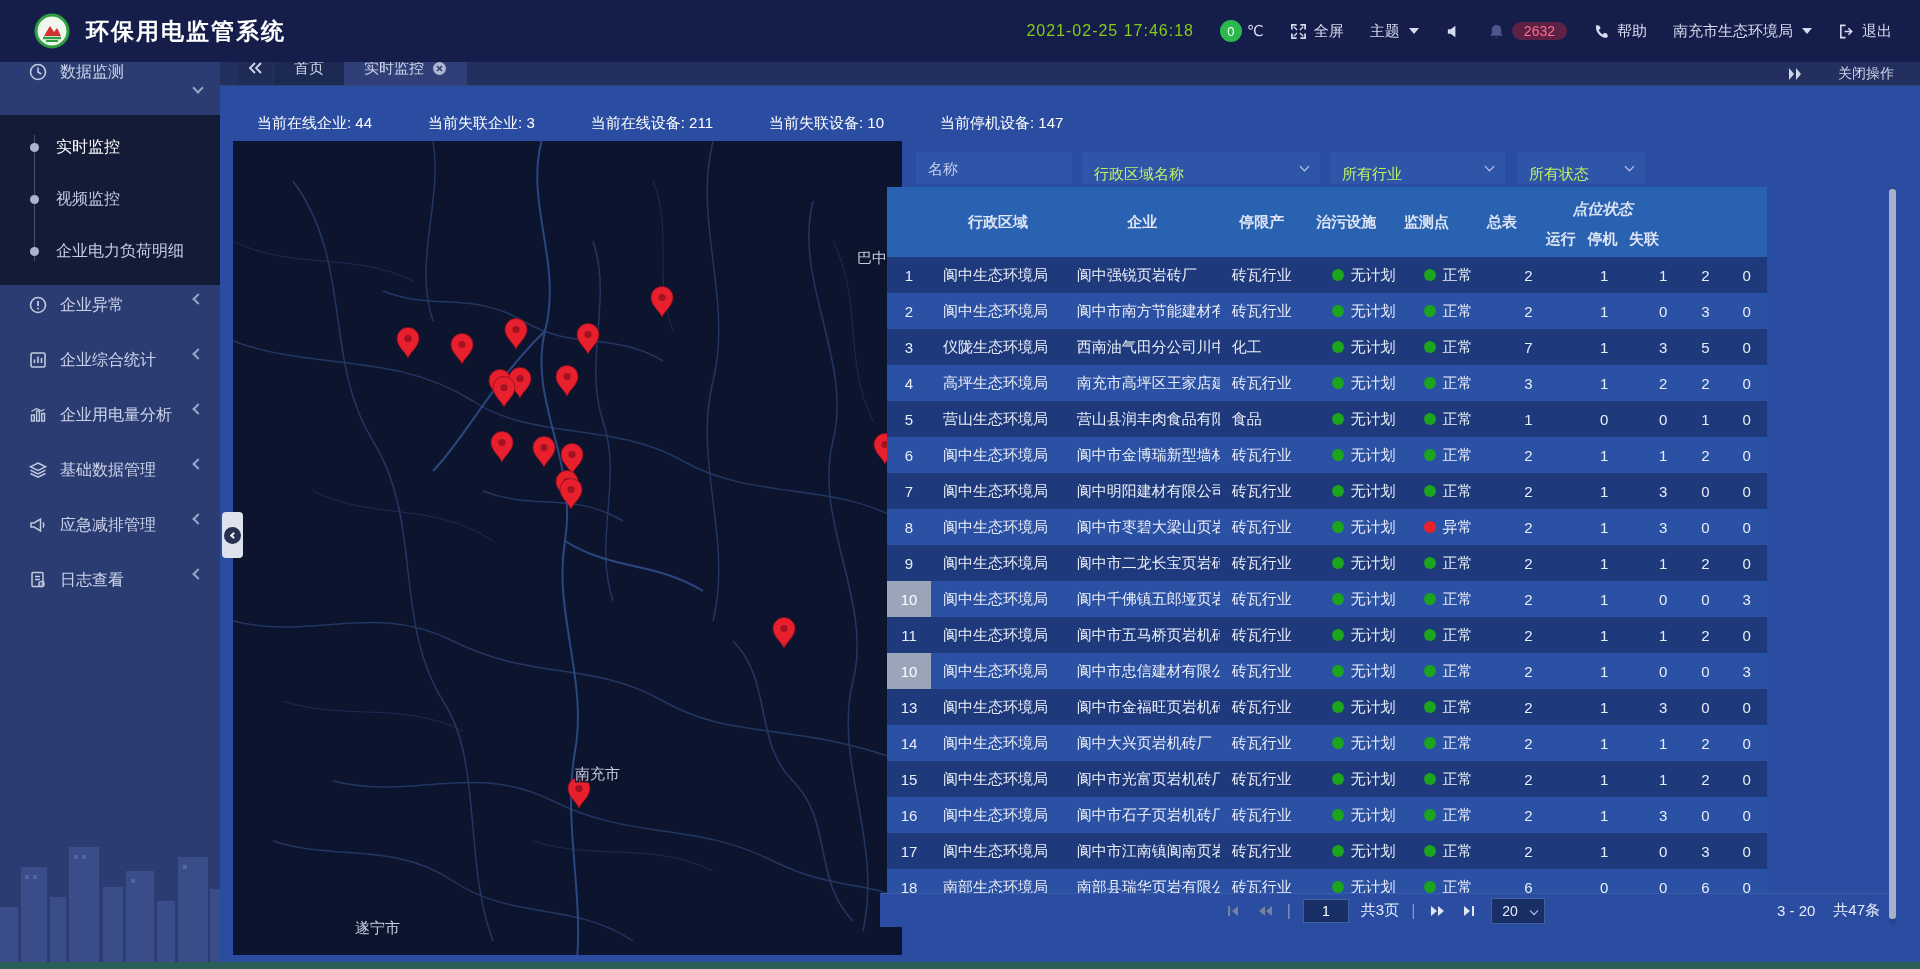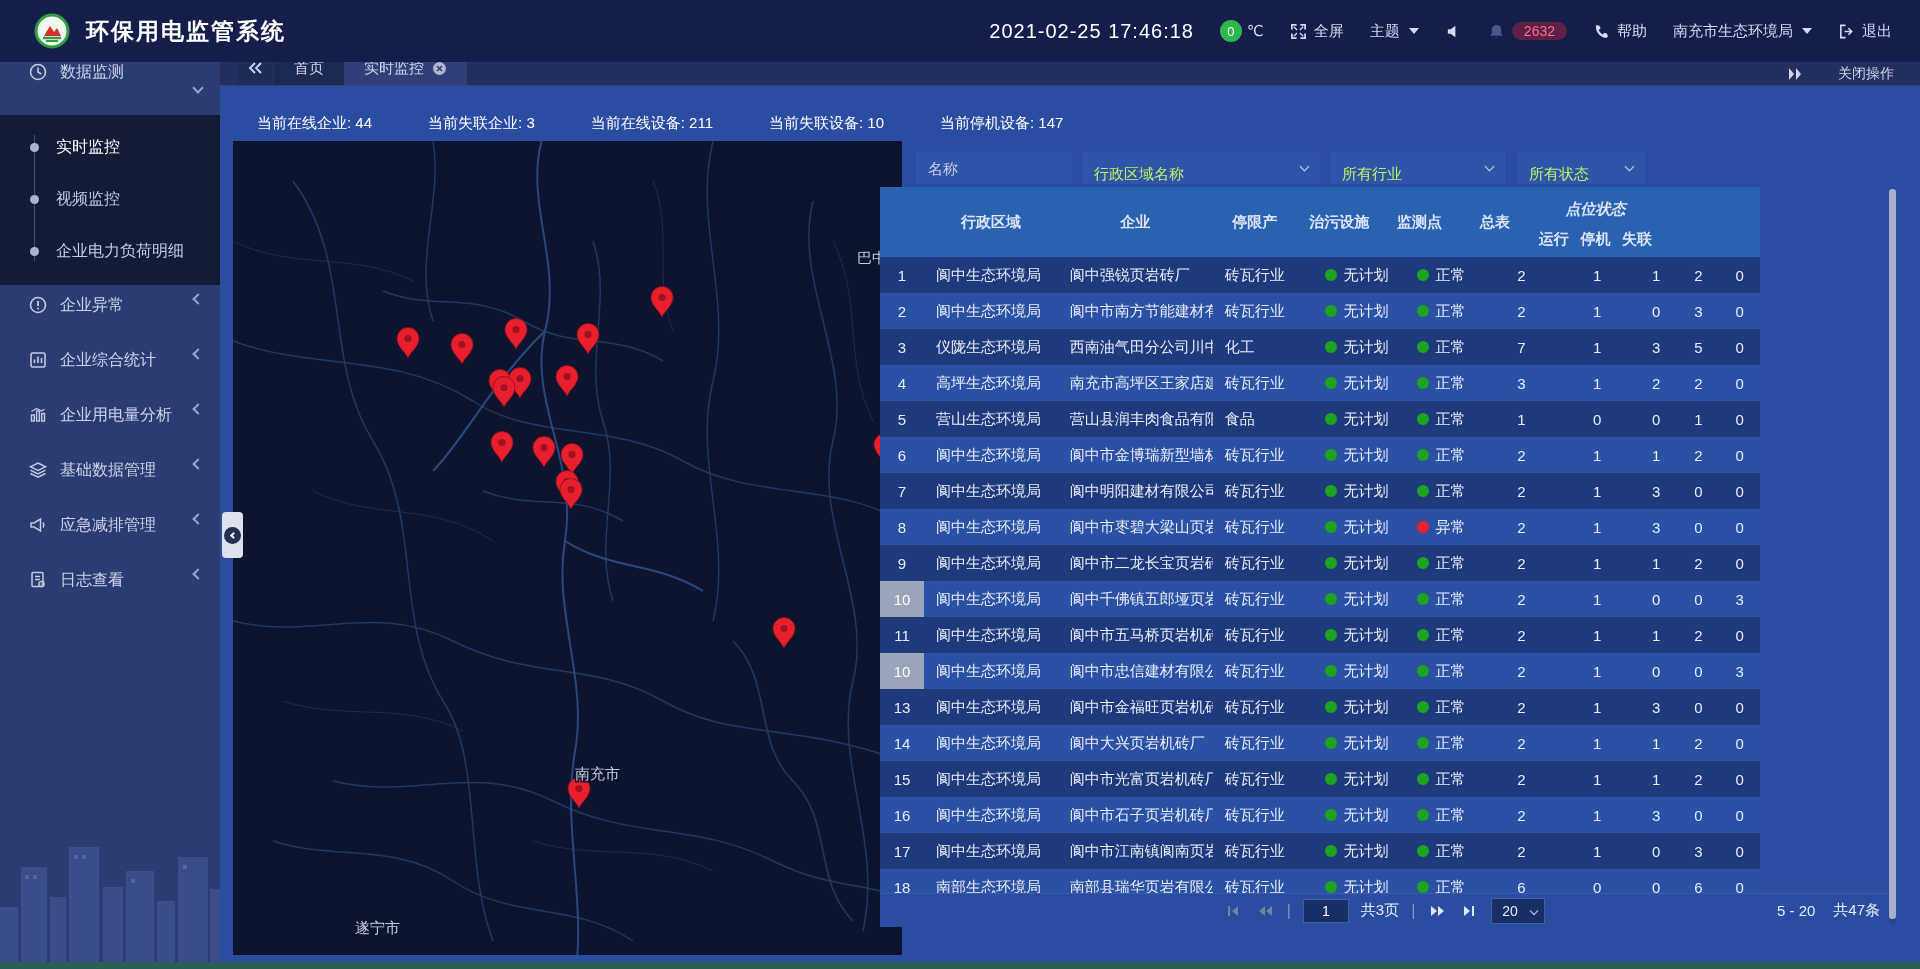--- a/index.html
+++ b/index.html
@@ -4,21 +4,21 @@
 <style>
   * { margin:0; padding:0; box-sizing:border-box; }
   html,body { width:1920px; height:969px; overflow:hidden; font-family:"Liberation Sans","DejaVu Sans",sans-serif; }
   .app { position:relative; width:1920px; height:969px; background:#2b4da1; }
 
   
   .topbar { position:absolute; top:0; left:0; right:0; height:62px; background:#151e4b; display:flex; align-items:center; z-index:30; }
   .logo { width:36px; height:36px; margin-left:34px; flex:none; }
   .app-title { color:#ffffff; font-size:23px; font-weight:bold; letter-spacing:2px; margin-left:16px; }
   .top-right { margin-left:auto; display:flex; align-items:center; gap:26px; margin-right:28px; color:#d6dcef; font-size:15px; }
-  .datetime { font-size:20px; color:#ffffff; letter-spacing:1px; }
+  .datetime { font-size:16px; color:#84cc16; letter-spacing:1px; }
   .temp { display:flex; align-items:center; gap:5px; }
   .temp-circle { width:22px; height:22px; border-radius:50%; background:#2db84d; color:#fff; font-size:13px; display:flex; align-items:center; justify-content:center; }
   .top-item { display:flex; align-items:center; gap:7px; cursor:default; white-space:nowrap; }
   .caret-down { width:0; height:0; border-left:5px solid transparent; border-right:5px solid transparent; border-top:6px solid #d6dcef; display:inline-block; margin-left:2px; }
   .badge-pill { background:#5c2144; color:#ff6e8e; border-radius:11px; padding:1px 12px; font-size:14px; }
   .icon16 { width:17px; height:17px; display:block; }
 
   
   .sidebar { position:absolute; top:62px; left:0; width:220px; bottom:0; background:#2b3c72; z-index:20; overflow:hidden; }
   .side-item { position:relative; height:55px; display:flex; align-items:flex-start; color:#ccd3e9; font-size:16px; cursor:pointer; }
@@ -59,21 +59,21 @@
   
   .rightpanel { position:absolute; left:660px; top:0; width:1015px; height:100%; }
   .filters { position:absolute; top:52px; left:36px; display:flex; align-items:center; }
   .f-input { width:156px; height:32px; background:#2e55a8; border:none; outline:none; color:#eef2fb; font-size:15px; padding:0 12px; font-family:inherit; }
   .f-input::placeholder { color:#c7cfe8; opacity:1; }
   .f-select { position:relative; height:32px; background:#2e55a8; color:#bef264; font-size:15px; display:flex; align-items:flex-end; padding:0 30px 0 12px; cursor:pointer; white-space:nowrap; }
   .f-select .sc { position:absolute; right:12px; top:11px; width:7px; height:7px; border-right:1.5px solid #cdd5ec; border-bottom:1.5px solid #cdd5ec; transform:rotate(45deg); }
   .mr10 { margin-right:10px; } .mr12 { margin-right:12px; }
 
   
-  .table { position:absolute; top:87px; left:0; width:880px; }
+  .table { position:absolute; top:87px; left:7px; width:880px; }
   .thead { display:flex; height:70px; background:#2a62b2; color:#dde5f5; font-size:15px; font-weight:bold; }
   .th { display:flex; align-items:center; justify-content:center; }
   .c-no{width:5%} .c-region{width:15.2%} .c-company{width:17.6%} .c-industry{width:11.6%}
   .c-stop{width:9.6%} .c-fac{width:9.6%} .c-points{width:8.6%} .c-total{width:8.6%}
   .c-run{width:4.8%} .c-halt{width:4.8%} .c-lost{width:4.6%}
   .th-group { width:14.2%; display:flex; flex-direction:column; }
   .g-label { height:34px; display:flex; align-items:flex-end; justify-content:center; font-style:italic; padding-bottom:2px; }
   .g-subs { height:36px; display:flex; }
   .g-subs .th { flex:1; }
   .tbody { }
@@ -775,21 +775,21 @@
           <svg width="14" height="14" viewBox="0 0 14 14">
             <path d="M2 2l6 5-6 5z" fill="#e0e6f3"></path>
               <path d="M11 2v10" stroke="#e0e6f3" stroke-width="2"></path>
           </svg>
         </span>
         <span class="pg-size">
           <span>20</span>
             <span class="sc"></span>
         </span>
         <span class="pg-right">
-          <span>5 - 20</span>
+          <span>3 - 20</span>
           <span>共47条</span>
         </span>
       </div>
 
     </div>
   </div>
 
   <div class="bottom-strip"></div>
 </div>
 

